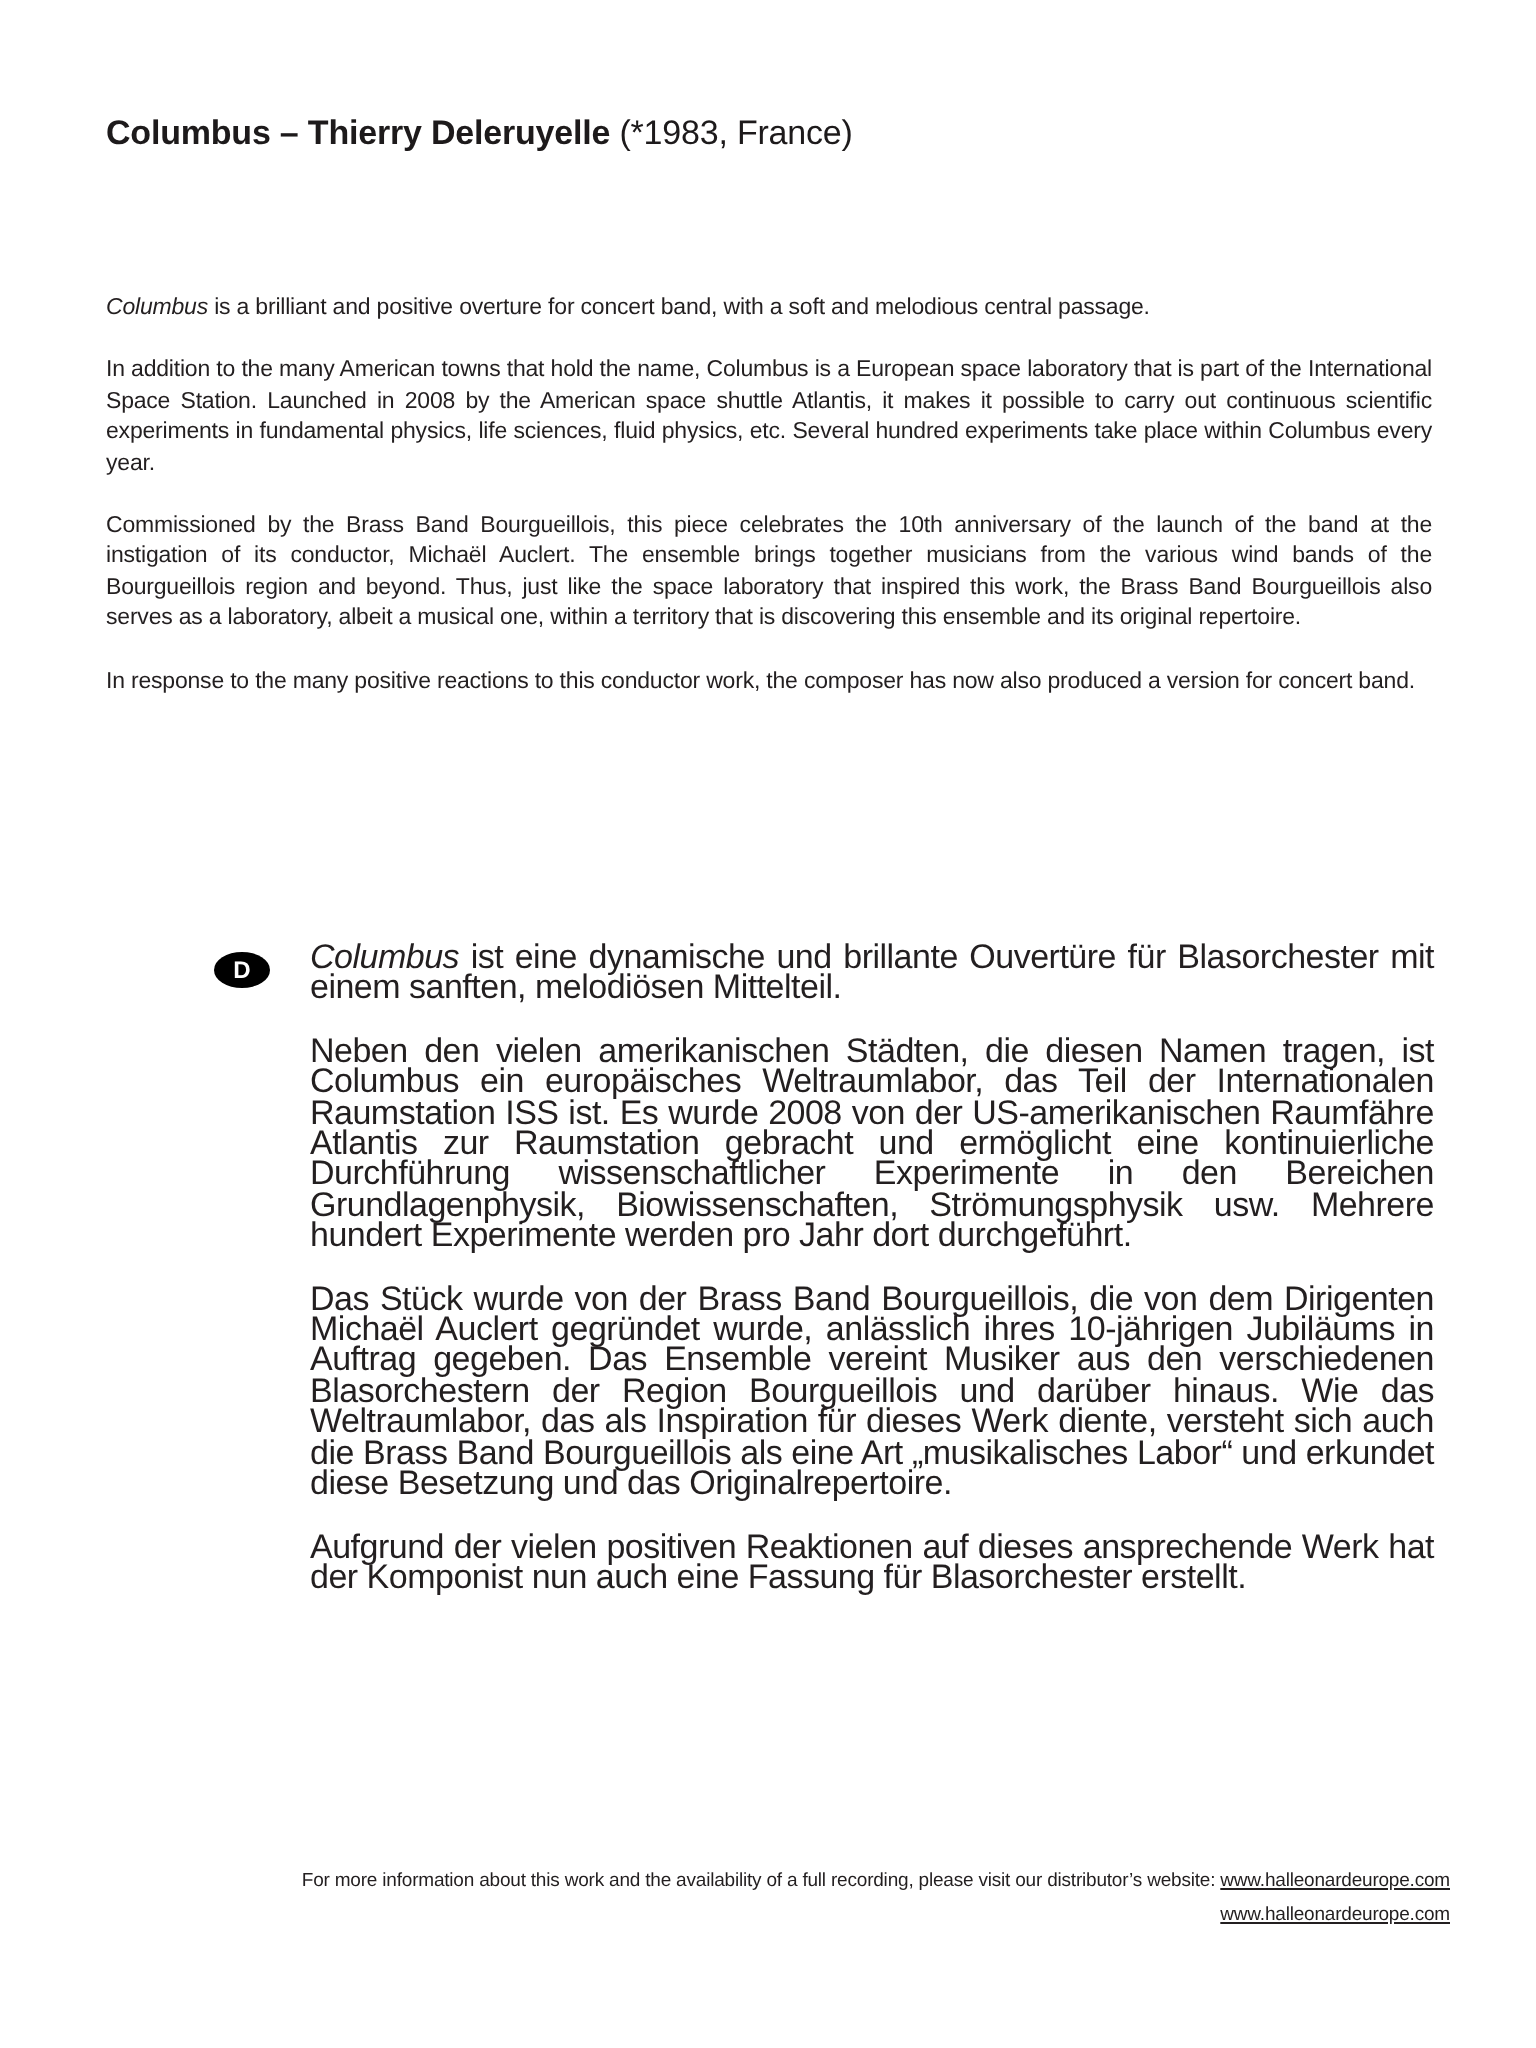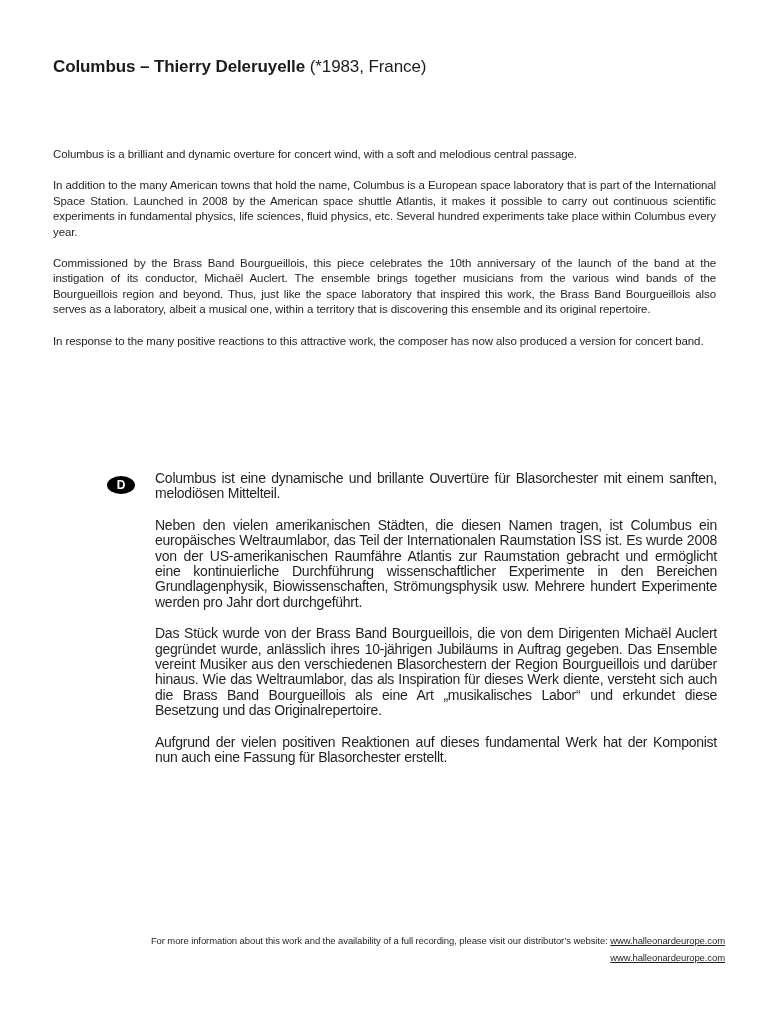--- a/index.html
+++ b/index.html
@@ -52,29 +52,29 @@
     font-weight: bold;
     line-height: 18px;
     text-align: center;
   }
 
   .german-block {
     position: absolute;
     left: 155px;
     top: 471px;
     width: 562px;
-    font-size: 14px;
+    font-size: 17px;
     line-height: 15.4px;
     text-align: justify;
     letter-spacing: -0.25px;
   }
   .german-block p { margin-bottom: 16px; }
   .german-block p:last-child { margin-bottom: 0; }
 
-  .italic-lead { }
+  .italic-lead { font-style: italic; }
 
   .footer-block {
     position: absolute;
     left: 53px;
     top: 933px;
     width: 672px;
     font-size: 9.5px;
     line-height: 16.5px;
     letter-spacing: -0.1px;
     text-align: right;
@@ -85,33 +85,33 @@
   }
 </style>
 </head>
 <body>
 
 <div class="page">
 
   <h1 class="title"><span>Columbus – Thierry Deleruyelle</span><span class="title-suffix"> (*1983, France)</span></h1>
 
   <div class="english-block">
-    <p><span class="italic-lead">Columbus</span><span> is a brilliant and dynamic overture for concert wind, with a soft and melodious central passage.</span></p>
+    <p><span class="italic-lead">Columbus</span><span> is a brilliant and positive overture for concert band, with a soft and melodious central passage.</span></p>
     <p>In addition to the many American towns that hold the name, Columbus is a European space laboratory that is part of the International Space Station. Launched in 2008 by the American space shuttle Atlantis, it makes it possible to carry out continuous scientific experiments in fundamental physics, life sciences, fluid physics, etc. Several hundred experiments take place within Columbus every year.</p>
     <p>Commissioned by the Brass Band Bourgueillois, this piece celebrates the 10th anniversary of the launch of the band at the instigation of its conductor, Michaël Auclert. The ensemble brings together musicians from the various wind bands of the Bourgueillois region and beyond. Thus, just like the space laboratory that inspired this work, the Brass Band Bourgueillois also serves as a laboratory, albeit a musical one, within a territory that is discovering this ensemble and its original repertoire.</p>
-    <p>In response to the many positive reactions to this attractive work, the composer has now also produced a version for concert band.</p>
+    <p>In response to the many positive reactions to this conductor work, the composer has now also produced a version for concert band.</p>
   </div>
 
   <div class="lang-badge">D</div>
 
   <div class="german-block">
     <p><span class="italic-lead">Columbus</span><span> ist eine dynamische und brillante Ouvertüre für Blasorchester mit einem sanften, melodiösen Mittelteil.</span></p>
     <p>Neben den vielen amerikanischen Städten, die diesen Namen tragen, ist Columbus ein europäisches Weltraumlabor, das Teil der Internationalen Raumstation ISS ist. Es wurde 2008 von der US-amerikanischen Raumfähre Atlantis zur Raumstation gebracht und ermöglicht eine kontinuierliche Durchführung wissenschaftlicher Experimente in den Bereichen Grundlagenphysik, Biowissenschaften, Strömungsphysik usw. Mehrere hundert Experimente werden pro Jahr dort durchgeführt.</p>
     <p>Das Stück wurde von der Brass Band Bourgueillois, die von dem Dirigenten Michaël Auclert gegründet wurde, anlässlich ihres 10-jährigen Jubiläums in Auftrag gegeben. Das Ensemble vereint Musiker aus den verschiedenen Blasorchestern der Region Bourgueillois und darüber hinaus. Wie das Weltraumlabor, das als Inspiration für dieses Werk diente, versteht sich auch die Brass Band Bourgueillois als eine Art „musikalisches Labor“ und erkundet diese Besetzung und das Originalrepertoire.</p>
-    <p>Aufgrund der vielen positiven Reaktionen auf dieses fundamental Werk hat der Komponist nun auch eine Fassung für Blasorchester erstellt.</p>
+    <p>Aufgrund der vielen positiven Reaktionen auf dieses ansprechende Werk hat der Komponist nun auch eine Fassung für Blasorchester erstellt.</p>
   </div>
 
   <div class="footer-block">
     <div><span>For more information about this work and the availability of a full recording, please visit our distributor’s website: </span><a href="#">www.halleonardeurope.com</a></div>
     <div><a href="#">www.halleonardeurope.com</a></div>
   </div>
 
 </div>
 
 </body></html>

